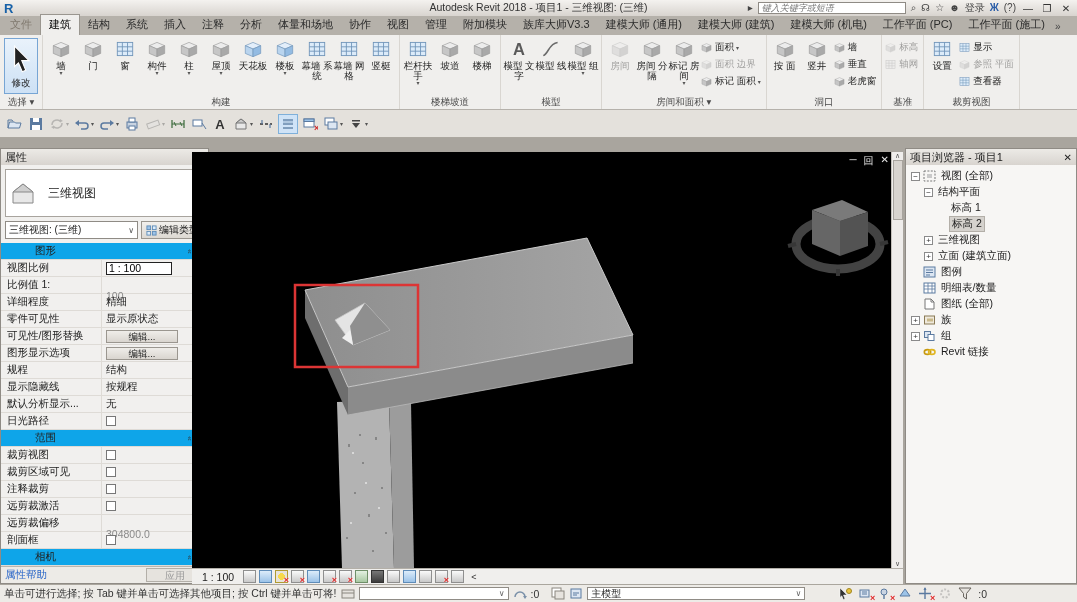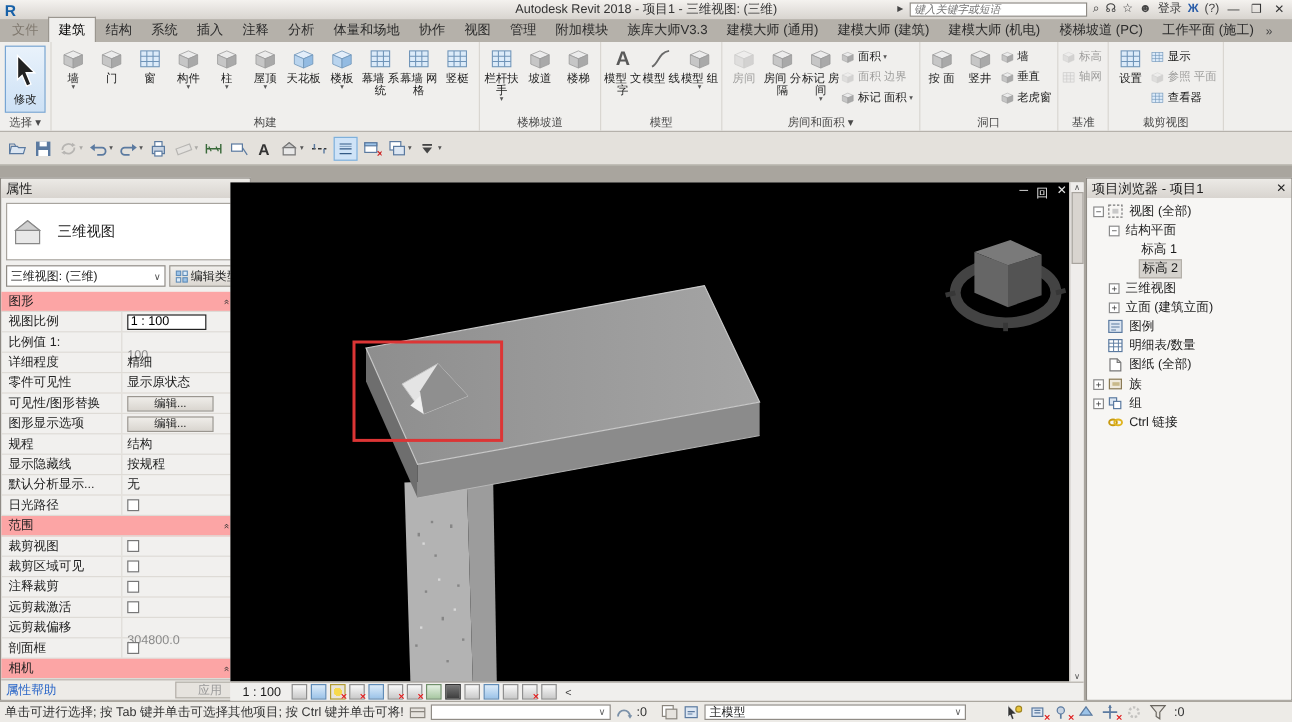--- a/index.html
+++ b/index.html
@@ -60,21 +60,21 @@
   #typesel .tarr{margin-left:auto;margin-right:4px;font-size:9px;color:#444;}
   #comborow{display:flex;margin:2px 4px 4px;gap:3px;align-items:center;}
   #instcombo{flex:1;height:18px;background:#fff;border:1px solid #8f8b85;font-size:10px;display:flex;align-items:center;padding:0 3px;}
   #instcombo .carr{margin-left:auto;color:#555;font-size:8px;}
   #edittype{height:18px;border:1px solid #9a968f;background:linear-gradient(#f2f0ed,#dcd8d2);font-size:10px;display:flex;align-items:center;gap:2px;padding:0 4px;}
   #propgrid{flex:1;overflow:hidden;display:flex;}
   #prows{flex:1;}
   .prow{display:flex;height:17px;border-bottom:1px solid #dedbd6;align-items:center;font-size:10.5px;}
   .prow .pl{width:100px;padding-left:6px;color:#222;white-space:nowrap;overflow:hidden;}
   .prow .pv{flex:1;border-left:1px solid #dedbd6;height:100%;display:flex;align-items:center;padding-left:4px;}
-  .prow.sect{background:#fca5a5;font-size:10.5px;color:#111;}
+  .prow.sect{background:#0ea5e9;font-size:10.5px;color:#111;padding-left:28px;}
   .prow.sect .pl{width:auto;flex:1;}
   .prow.sect .chev{margin-right:6px;color:#333;font-size:8px;transform:rotate(90deg);}
   .pv .graytxt{color:#8a8a8a;margin-top:22px;}
   .pv input.scale{width:66px;height:13px;border:1.5px solid #222;font-size:10.5px;padding:0 2px;}
   .pv .editbtn{width:72px;height:13px;border:1px solid #9a968f;background:linear-gradient(#efede9,#d9d5cf);font-size:9.5px;text-align:center;line-height:12px;}
   .pv .cb{width:10px;height:10px;border:1px solid #777;background:#fff;}
   #pscroll{width:11px;background:#eceae6;border-left:1px solid #c8c5c0;display:flex;flex-direction:column;align-items:center;font-size:7px;color:#555;}
   #pscroll .thumb{width:9px;height:46px;background:#d6d2cc;border:1px solid #a8a49e;margin-top:1px;}
   #pfoot{height:17px;border-top:1px solid #b9b5af;display:flex;align-items:center;padding:0 4px;background:#edebe7;}
   #prophelp{color:#2a66c8;font-size:10.5px;}
@@ -150,21 +150,21 @@
       <span class="tab">分析</span>
       <span class="tab">体量和场地</span>
       <span class="tab">协作</span>
       <span class="tab">视图</span>
       <span class="tab">管理</span>
       <span class="tab">附加模块</span>
       <span class="tab">族库大师V3.3</span>
       <span class="tab">建模大师 (通用)</span>
       <span class="tab">建模大师 (建筑)</span>
       <span class="tab">建模大师 (机电)</span>
-      <span class="tab">楼梯坡道 (PC)</span>
+      <span class="tab">工作平面 (PC)</span>
       <span class="tab">工作平面 (施工)</span>
       <span id="taboverflow">»</span>
     </div>
 
   <div id="ribbon">
       <div class="panel">
         <div class="panel-body">
           <div id="modifybtn">
             <span class="ricon">
               <svg viewBox="0 0 20 20">
@@ -1040,21 +1040,21 @@
             <span class="tlabel">组</span>
           </div>
           <div class="titem" style="padding-left: 2px;">
             <span class="tspacer"></span>
             <span class="ticon">
               <svg viewBox="0 0 13 12">
                 <ellipse cx="4.5" cy="6" rx="3.2" ry="2.4" fill="none" stroke="#c89a10" stroke-width="1.6"></ellipse>
                 <ellipse cx="8.8" cy="6" rx="3.2" ry="2.4" fill="none" stroke="#e0b520" stroke-width="1.6"></ellipse>
               </svg>
             </span>
-            <span class="tlabel">Ctrl 链接</span>
+            <span class="tlabel">Revit 链接</span>
           </div>
         </div>
     </div>
   </div>
 
   <div id="statusbar">
     <span style="white-space:nowrap">单击可进行选择; 按 Tab 键并单击可选择其他项目; 按 Ctrl 键并单击可将!</span>
     <span class="sico"><svg viewBox="0 0 14 13">
           <rect x="1" y="3" width="12" height="8" fill="#e6e3de" stroke="#8a867f"></rect>
           <path d="M1 6 h12" stroke="#8a867f"></path>

